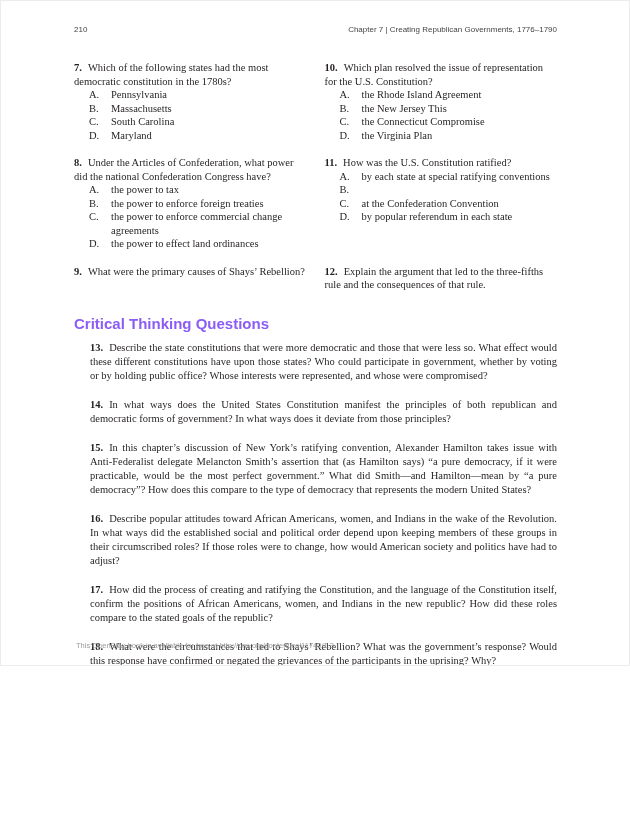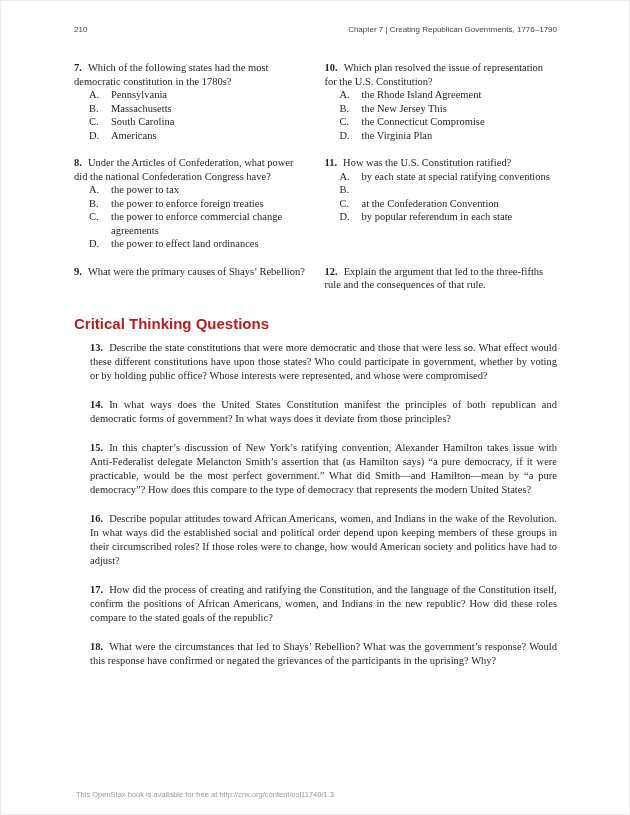--- a/index.html
+++ b/index.html
@@ -1,19 +1,19 @@
 <!DOCTYPE html>
 <html><head>
 <meta charset="utf-8">
 <style>
   html, body { margin: 0; padding: 0; background: #ffffff; }
   .page {
     position: relative;
     width: 630px;
-    height: 815px;
+    height: 666px;
     background: #ffffff;
     box-sizing: border-box;
     border: 1px solid #ececec;
     padding: 24px 72px 0 73px;
     font-family: "Liberation Serif", serif;
     color: #231f20;
     overflow: hidden;
   }
   .page-header {
     display: flex;
@@ -84,21 +84,21 @@
             <li class="option">
               <span class="opt-letter">B.</span>
               <span class="opt-text">Massachusetts</span>
             </li>
             <li class="option">
               <span class="opt-letter">C.</span>
               <span class="opt-text">South Carolina</span>
             </li>
             <li class="option">
               <span class="opt-letter">D.</span>
-              <span class="opt-text">Americans</span>
+              <span class="opt-text">Maryland</span>
             </li>
           </ul>
         </div>
         <div class="question">
           <p class="q-text"><span class="q-num">10.</span>Which plan resolved the issue of representation for the U.S. Constitution?</p>
           <ul class="options">
             <li class="option">
               <span class="opt-letter">A.</span>
               <span class="opt-text">the Rhode Island Agreement</span>
             </li>
@@ -158,21 +158,21 @@
           </ul>
         </div>
         <div class="question">
           <p class="q-text"><span class="q-num">9.</span>What were the primary causes of Shays’ Rebellion?</p>
         </div>
         <div class="question">
           <p class="q-text"><span class="q-num">12.</span>Explain the argument that led to the three-fifths rule and the consequences of that rule.</p>
         </div>
       </section>
 
-    <h2 class="ctq-heading" style="color: #b91c1c;">Critical Thinking Questions</h2>
+    <h2 class="ctq-heading" style="color: #8b5cf6;">Critical Thinking Questions</h2>
 
     <section class="ctq" id="ctq-list">
         <p><span class="q-num">13.</span>Describe the state constitutions that were more democratic and those that were less so. What effect would these different constitutions have upon those states? Who could participate in government, whether by voting or by holding public office? Whose interests were represented, and whose were compromised?</p>
         <p><span class="q-num">14.</span>In what ways does the United States Constitution manifest the principles of both republican and democratic forms of government? In what ways does it deviate from those principles?</p>
         <p><span class="q-num">15.</span>In this chapter’s discussion of New York’s ratifying convention, Alexander Hamilton takes issue with Anti-Federalist delegate Melancton Smith’s assertion that (as Hamilton says) “a pure democracy, if it were practicable, would be the most perfect government.” What did Smith—and Hamilton—mean by “a pure democracy”? How does this compare to the type of democracy that represents the modern United States?</p>
         <p><span class="q-num">16.</span>Describe popular attitudes toward African Americans, women, and Indians in the wake of the Revolution. In what ways did the established social and political order depend upon keeping members of these groups in their circumscribed roles? If those roles were to change, how would American society and politics have had to adjust?</p>
         <p><span class="q-num">17.</span>How did the process of creating and ratifying the Constitution, and the language of the Constitution itself, confirm the positions of African Americans, women, and Indians in the new republic? How did these roles compare to the stated goals of the republic?</p>
         <p><span class="q-num">18.</span>What were the circumstances that led to Shays’ Rebellion? What was the government’s response? Would this response have confirmed or negated the grievances of the participants in the uprising? Why?</p>
       </section>
   </main>

